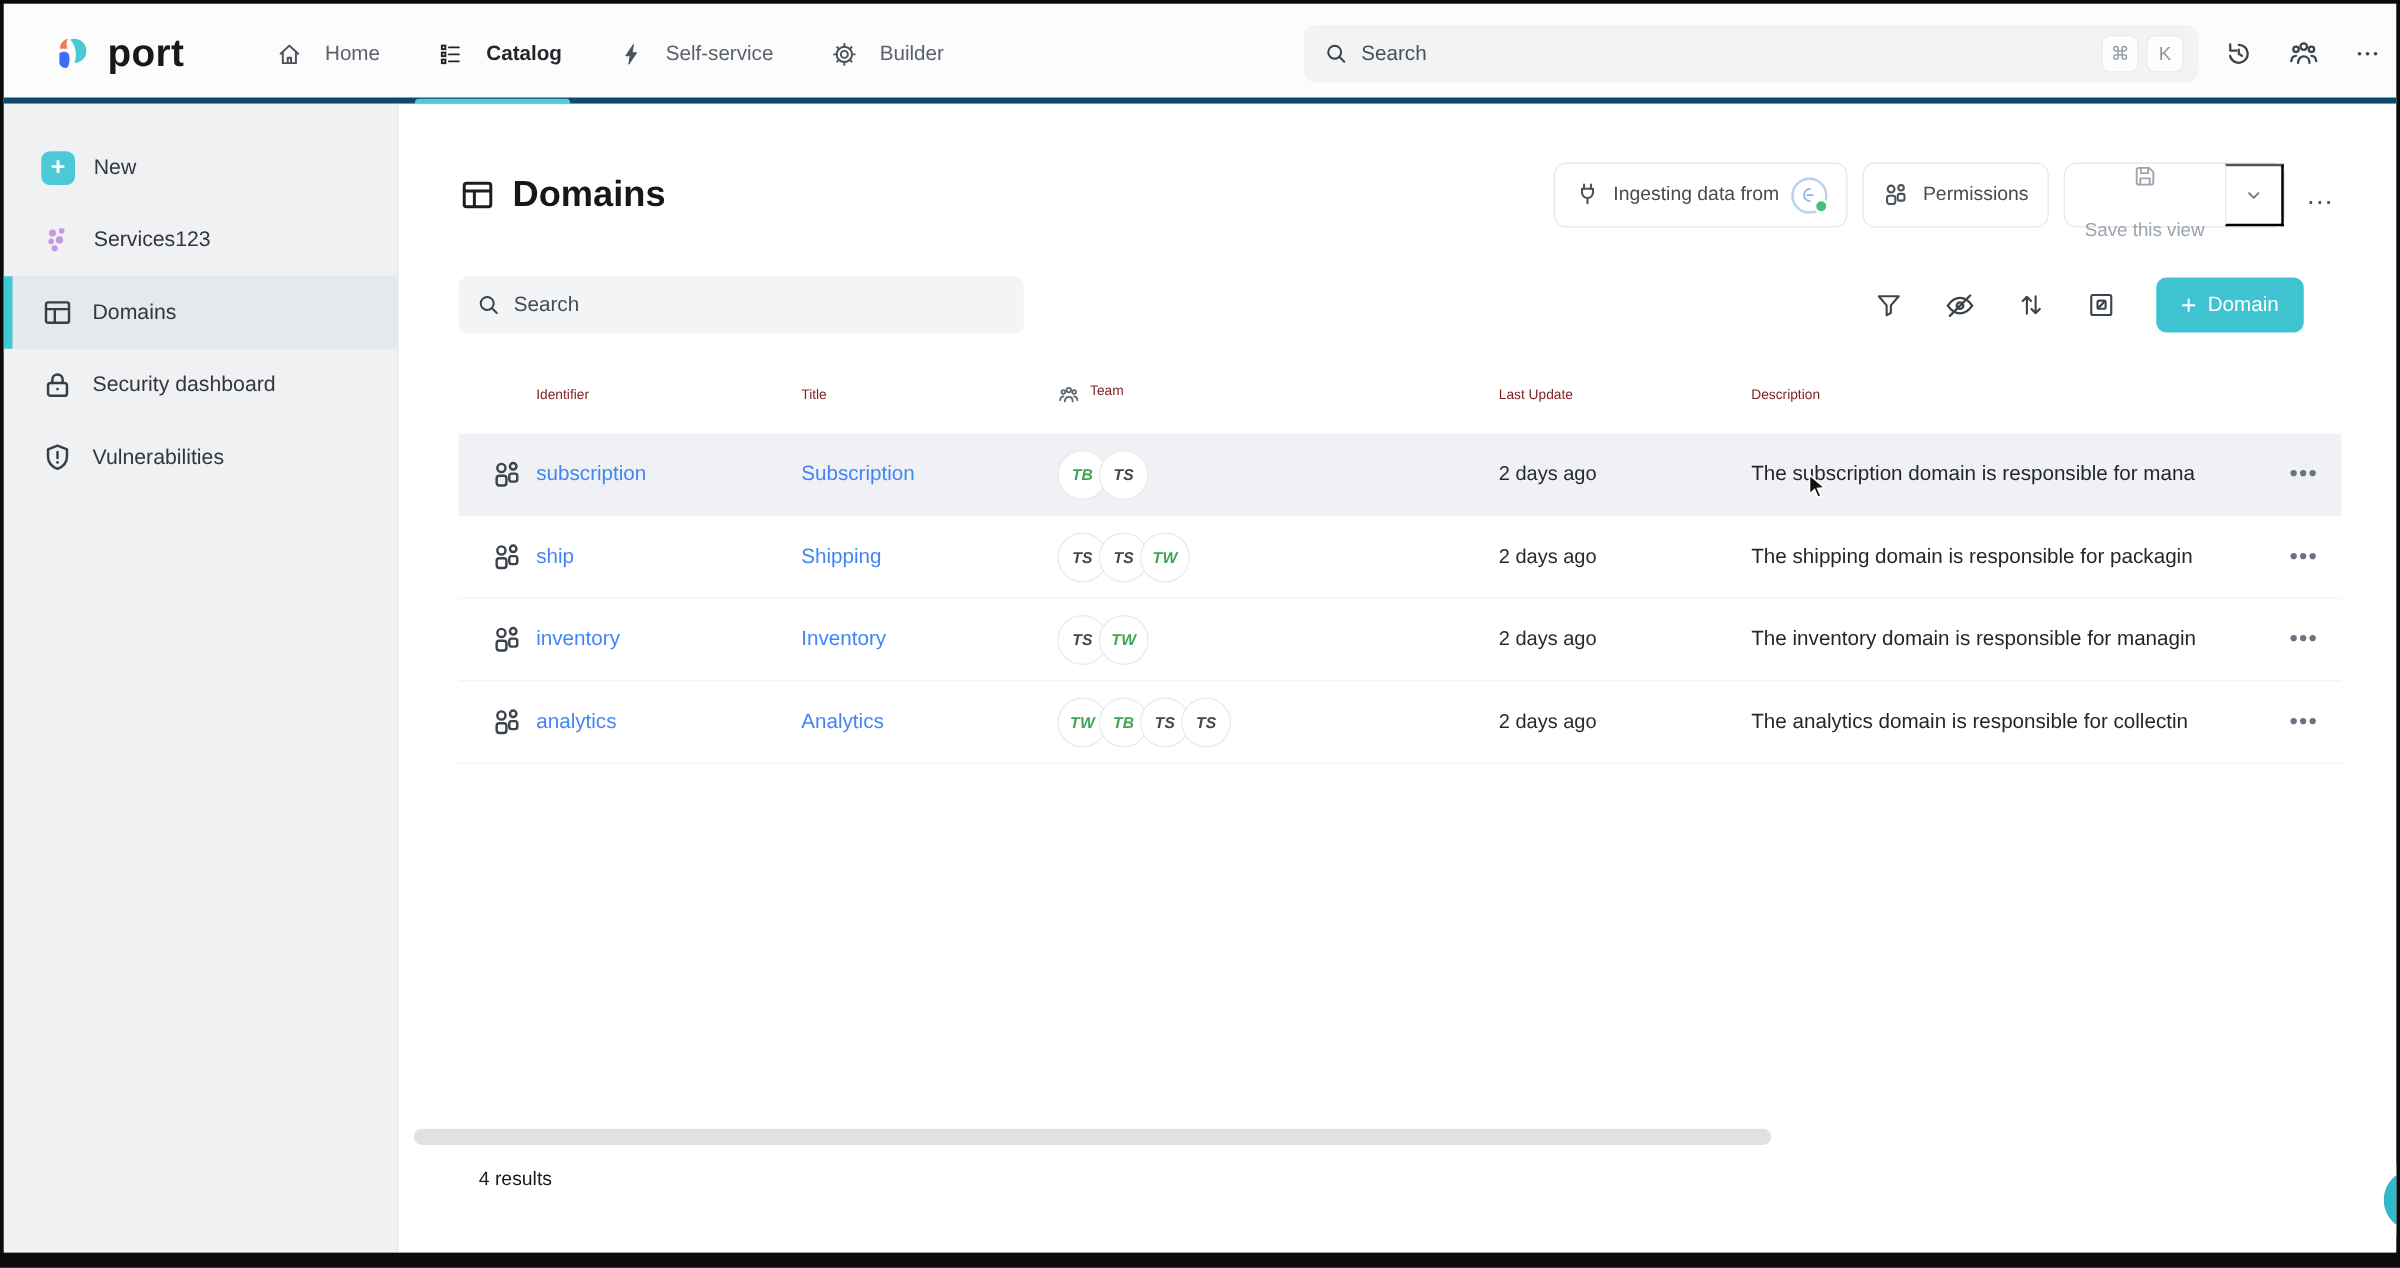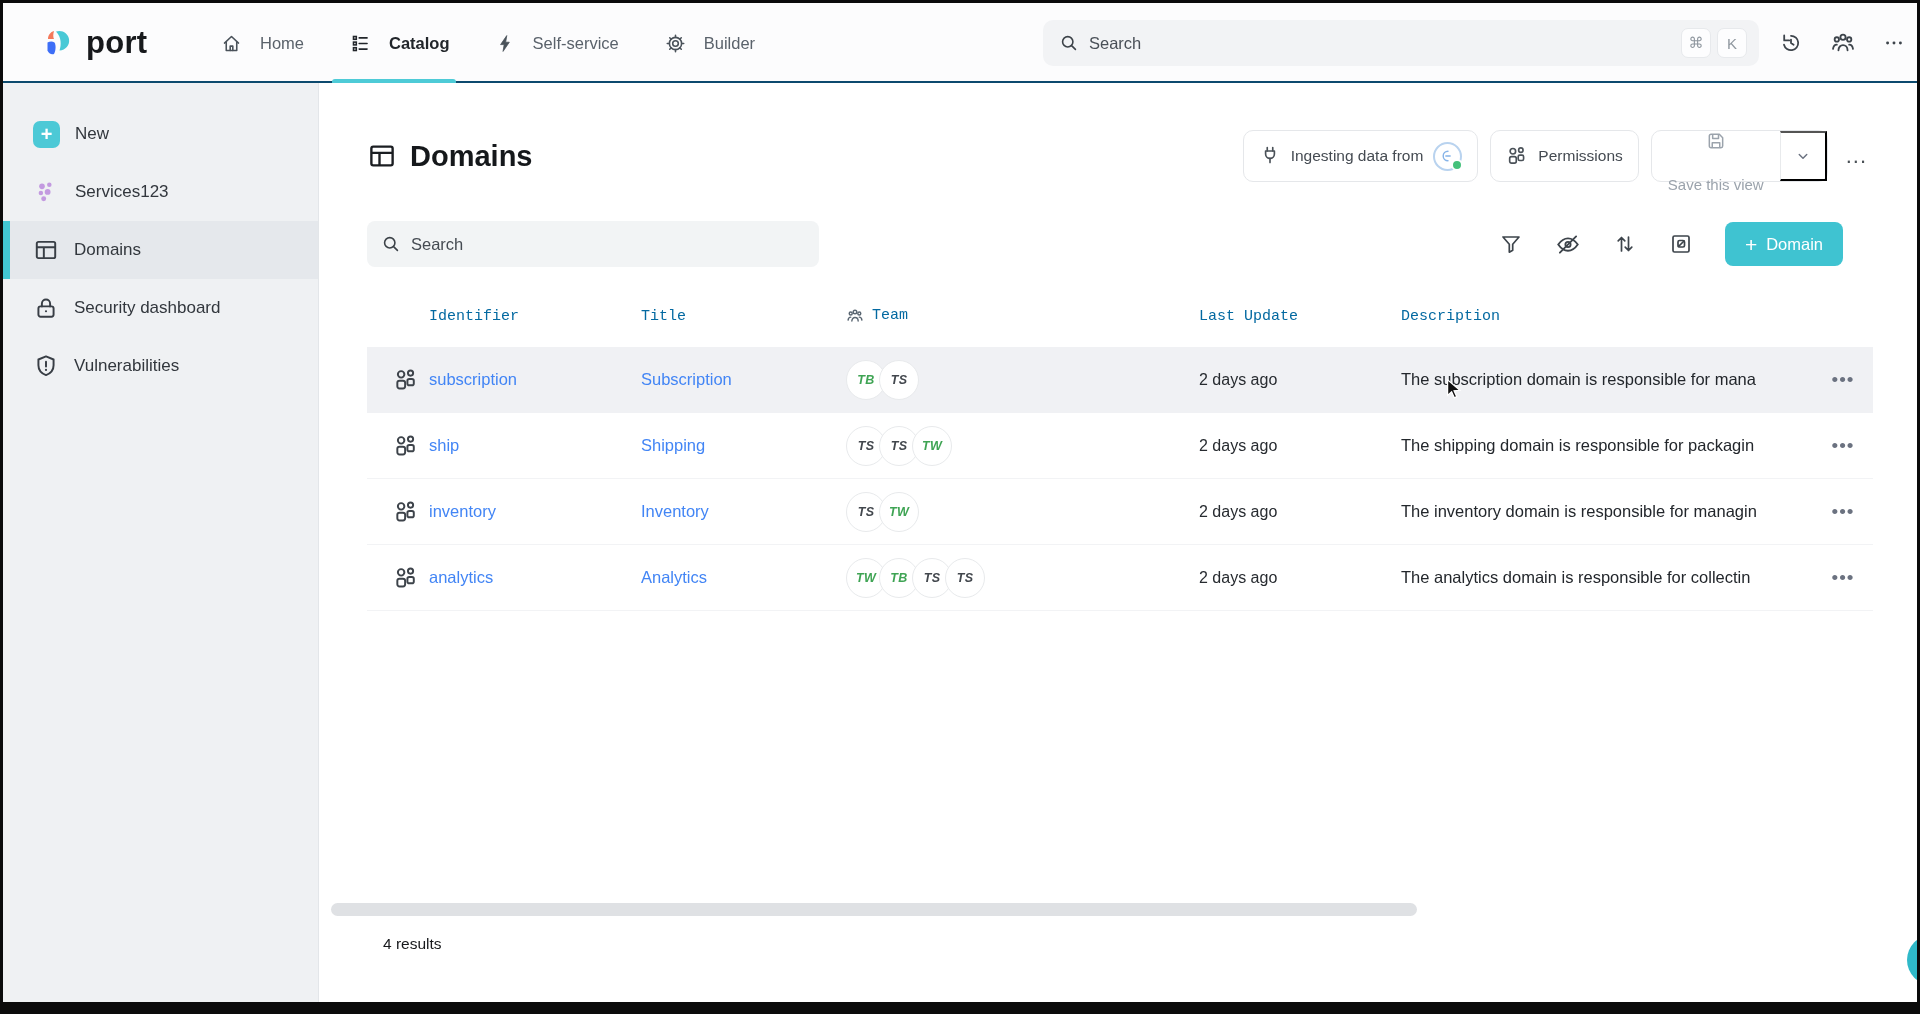--- a/index.html
+++ b/index.html
@@ -2,21 +2,21 @@
 <html><head>
 <meta charset="utf-8">
 <style>
   * { margin:0; padding:0; box-sizing:border-box; }
   html,body { width:1920px; height:1014px; overflow:hidden; background:#0b0b0b;
               font-family:"Liberation Sans", sans-serif; }
   .frame { position:relative; width:1920px; height:1014px; background:#0b0b0b; }
   .app { position:absolute; left:3px; top:3px; right:3px; bottom:12px; background:#fff; overflow:hidden; }
 
   
-  .topbar { position:relative; height:80px; background:#fcfcfd; border-bottom:2px solid #0c4a6e; }
+  .topbar { position:relative; height:80px; background:#fcfcfd; border-bottom:5px solid #0c4a6e; }
   .logo { position:absolute; left:38px; top:0; height:80px; display:flex; align-items:center; gap:9px; }
   .logo-text { font-size:31px; font-weight:700; color:#17191c; letter-spacing:.3px; }
   .nav { position:absolute; left:218px; top:0; height:80px; display:flex; align-items:center; gap:46px; }
   .nav-item { position:relative; height:80px; display:flex; align-items:center; gap:18px;
               font-size:16.5px; color:#5a626b; cursor:pointer; }
   .nav-item svg { stroke:#4a525a; }
   .nav-item.active { color:#22262b; font-weight:600; }
   .nav-item.active svg { stroke:#22262b; }
   .nav-underline { position:absolute; bottom:0; left:-18px; right:-6px; height:4px;
                    background:#4ecbd7; border-radius:3px 3px 0 0; }
@@ -68,21 +68,21 @@
   .tsearch input::placeholder { color:#454b52; opacity:1; }
   .tool-icons { margin-left:auto; display:flex; align-items:center; gap:32px; margin-right:30px; color:#3e454c; }
   .primary-btn { height:44px; background:#3fc3d1; border:none; border-radius:8px; color:#fff; font-size:16.5px;
                  display:flex; align-items:center; gap:9px; padding:0 20px; cursor:pointer;
                  font-family:"Liberation Sans",sans-serif; }
   .primary-btn .plus { font-size:21px; font-weight:400; line-height:1; }
 
   
   .table { position:absolute; top:202px; left:48px; right:44px; }
   .trow { display:grid; grid-template-columns:62px 212px 205px 353px 202px 1fr 60px; align-items:center; }
-  .thead { height:62px; font-size:15px; color:#0369a1;font-family:Liberation Mono, monospace; }
+  .thead { height:62px; font-size:11px; color:#7f1d1d; }
   .thead .cell-team { display:flex; align-items:flex-start; gap:8px; }
   .row { height:66px; border-bottom:1px solid #f2f3f5; }
   .row.highlighted { background:#f0f1f4; border-bottom-color:transparent; }
   .cell-icon { display:flex; padding-left:26px; color:#3d434a; }
   .link { color:#4285f5; font-size:16.5px; text-decoration:none; cursor:pointer; }
   .cell-team { display:flex; align-items:center; }
   .avatar { width:40px; height:40px; border-radius:50%; background:#fff; border:1px solid #e8eaec;
             display:flex; align-items:center; justify-content:center; font-size:12.5px; font-weight:700;
             letter-spacing:.3px; cursor:default;font-style:italic; }
   .avatar + .avatar { margin-left:-7px; }

